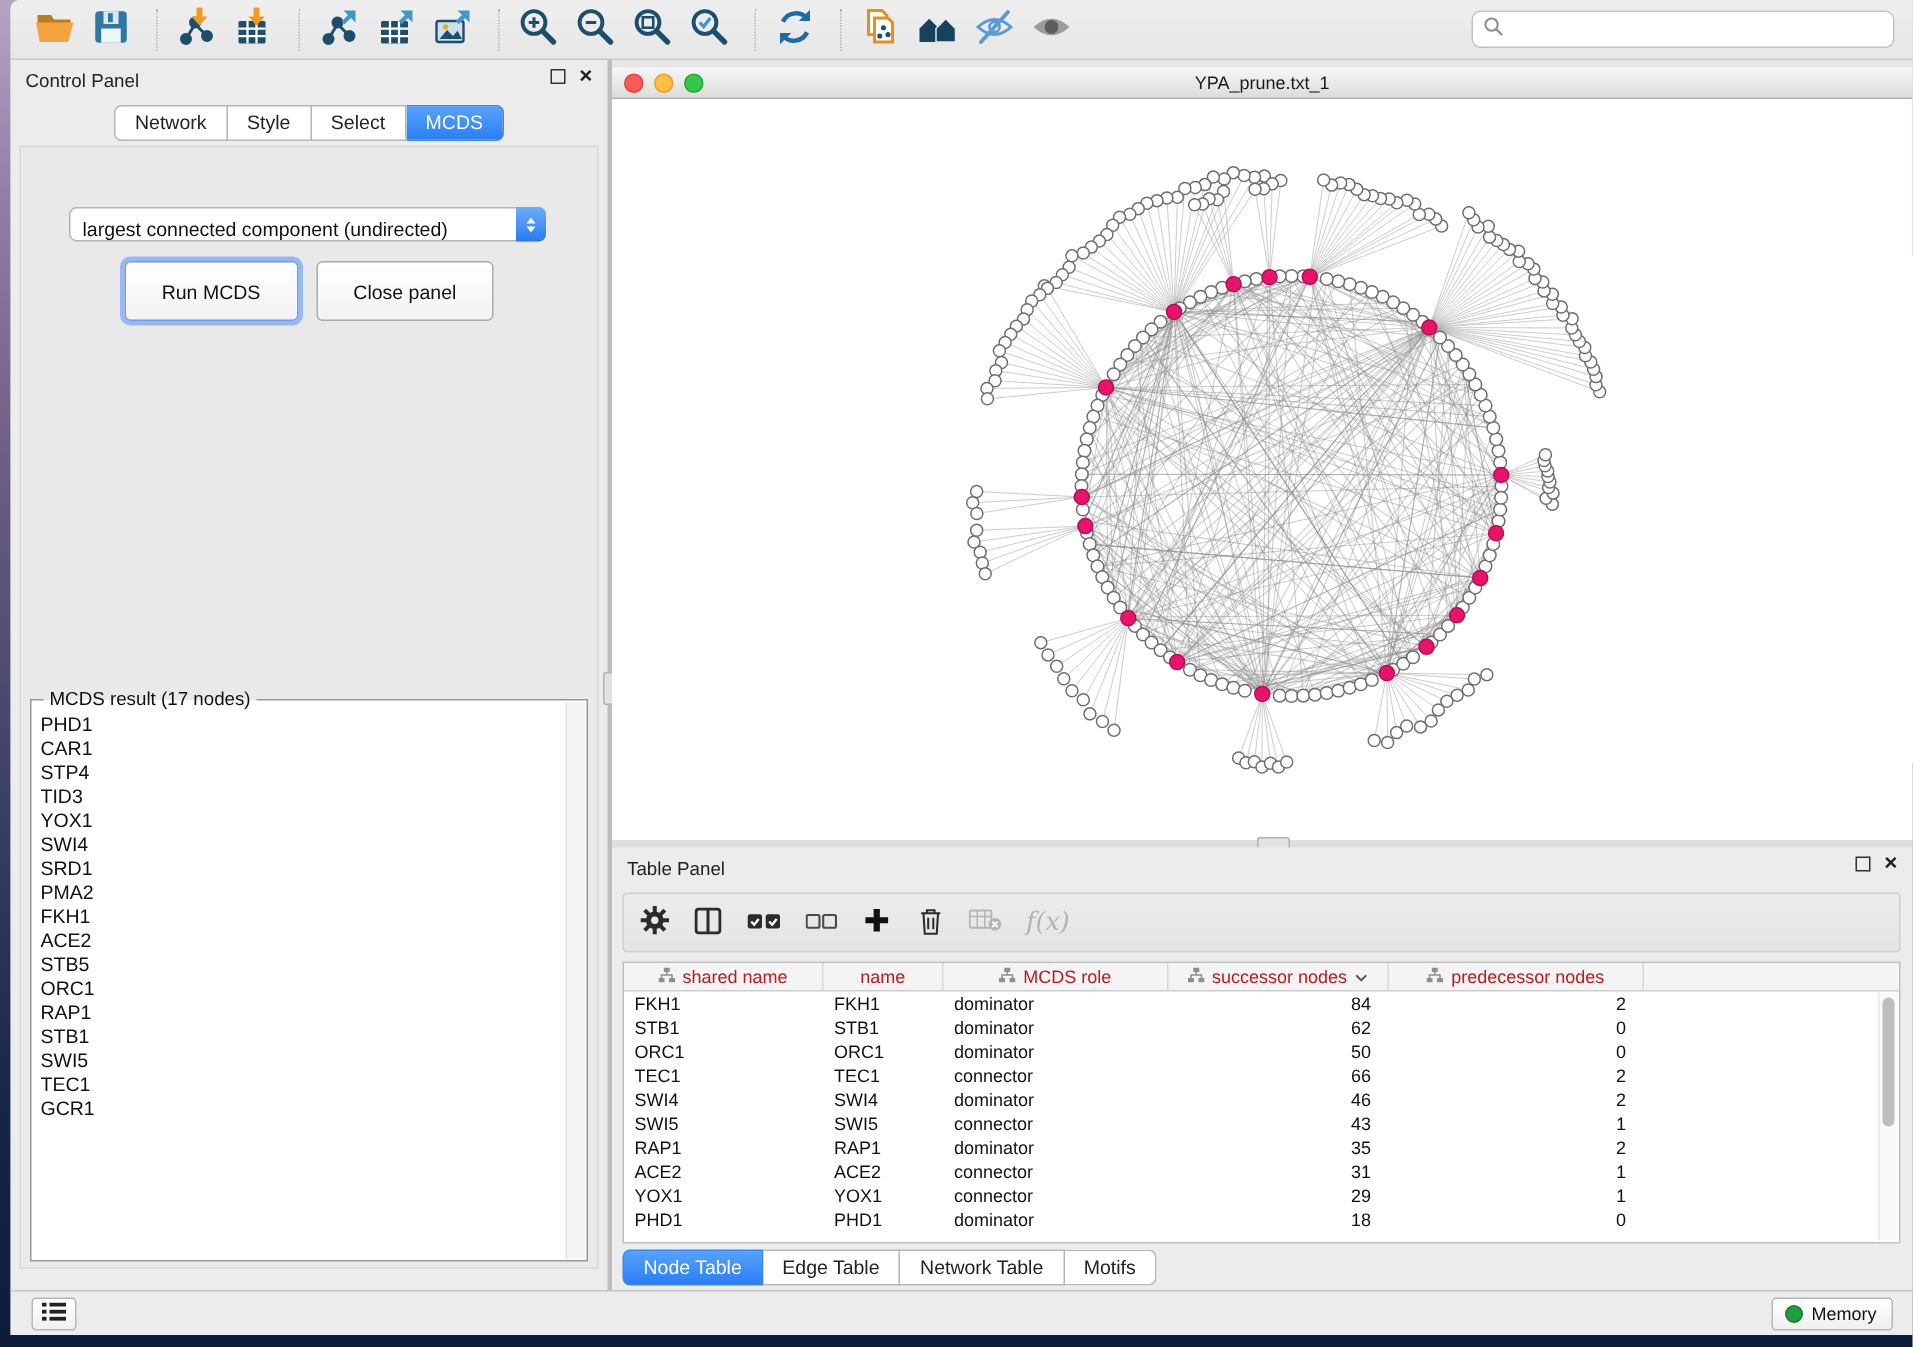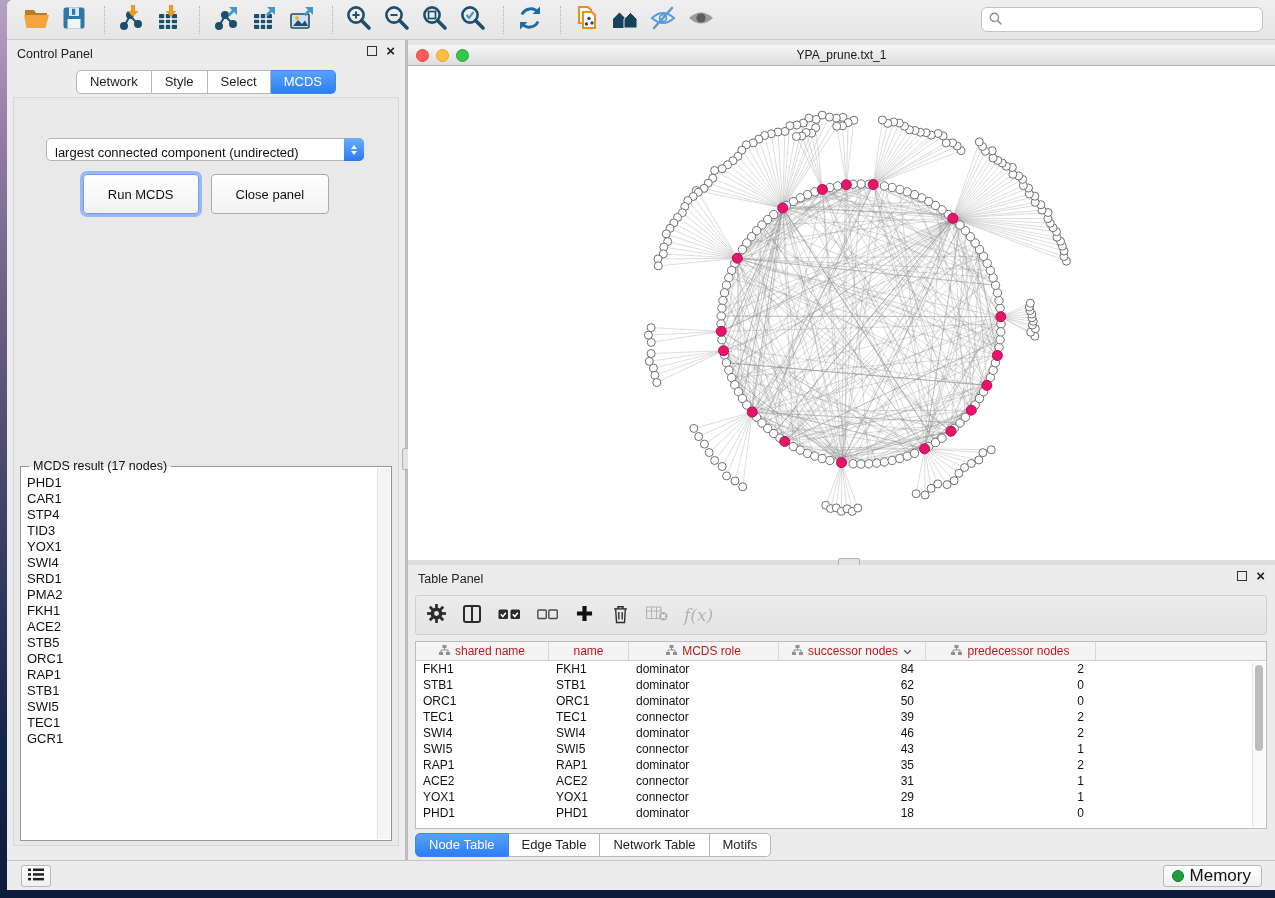--- a/index.html
+++ b/index.html
@@ -116,21 +116,21 @@
   .table-tabs { position:absolute; left:7px; right:8px; top:268px; display:flex; }
 
   
   .status-bar { position:absolute; left:0; right:0; bottom:0; height:30px; background:#ececec;
     border-top:1px solid #c6c6c6; }
   .sb-left-btn { position:absolute; left:14px; top:4px; width:30px; height:22px;
     background:linear-gradient(#fff,#f0f0f0); border:1px solid #b8b8b8; border-radius:3px;
     display:flex; align-items:center; justify-content:center; cursor:pointer; }
   .memory-btn { position:absolute; right:13px; top:4px; height:22px; padding:0 10px 0 8px;
     background:linear-gradient(#fff,#f0f0f0); border:1px solid #b8b8b8; border-radius:3px;
-    display:flex; align-items:center; gap:6px; font-size:17px; color:#111; cursor:pointer; }
+    display:flex; align-items:center; gap:6px; font-size:12px; color:#111; cursor:pointer; }
   .green-dot { width:12px; height:12px; border-radius:50%; background:#1f9e3d; border:1px solid #157a2c; }
 </style>
 </head>
 <body>
 
 <div class="app-window">
 
   <div class="toolbar">
     <div id="tb-items" style="display:flex;align-items:center;">
         <button class="tb-btn">
@@ -1265,21 +1265,21 @@
                 <div class="nt-cell l" style="width: 133px;">ORC1</div>
                 <div class="nt-cell l" style="width: 80px;">ORC1</div>
                 <div class="nt-cell l" style="width: 150px;">dominator</div>
                 <div class="nt-cell r" style="width: 147px;">50</div>
                 <div class="nt-cell r" style="width: 170px;">0</div>
               </div>
               <div class="nt-row">
                 <div class="nt-cell l" style="width: 133px;">TEC1</div>
                 <div class="nt-cell l" style="width: 80px;">TEC1</div>
                 <div class="nt-cell l" style="width: 150px;">connector</div>
-                <div class="nt-cell r" style="width: 147px;">39</div>
+                <div class="nt-cell r" style="width: 147px;">66</div>
                 <div class="nt-cell r" style="width: 170px;">2</div>
               </div>
               <div class="nt-row">
                 <div class="nt-cell l" style="width: 133px;">SWI4</div>
                 <div class="nt-cell l" style="width: 80px;">SWI4</div>
                 <div class="nt-cell l" style="width: 150px;">dominator</div>
                 <div class="nt-cell r" style="width: 147px;">46</div>
                 <div class="nt-cell r" style="width: 170px;">2</div>
               </div>
               <div class="nt-row">

